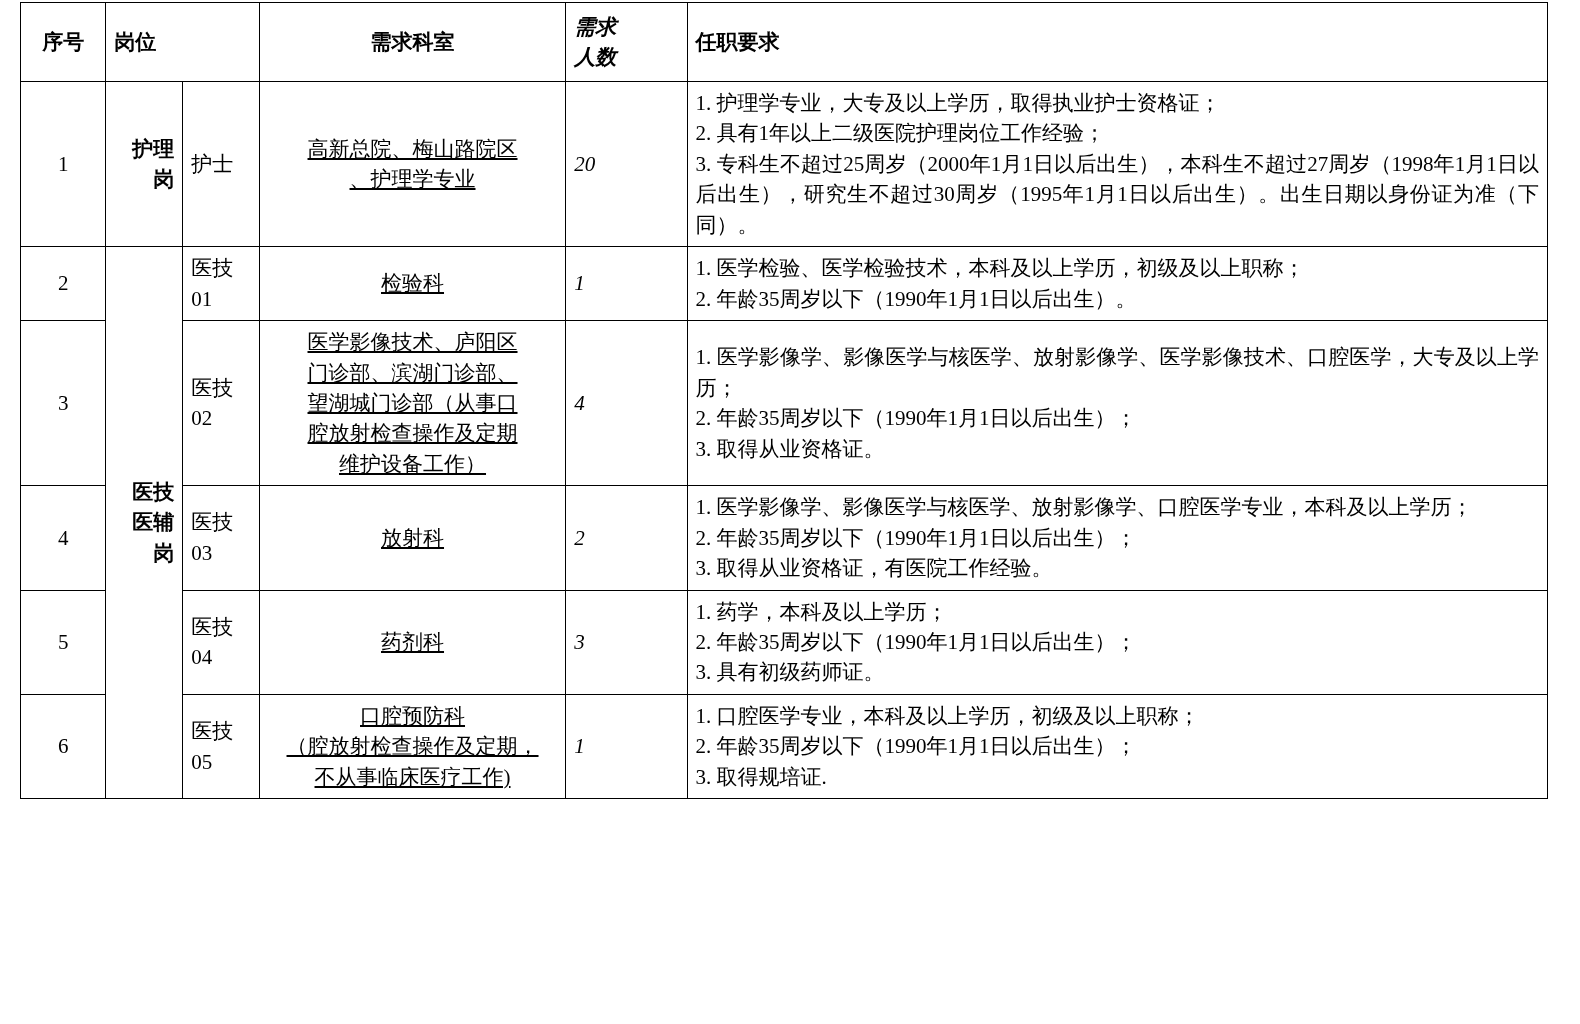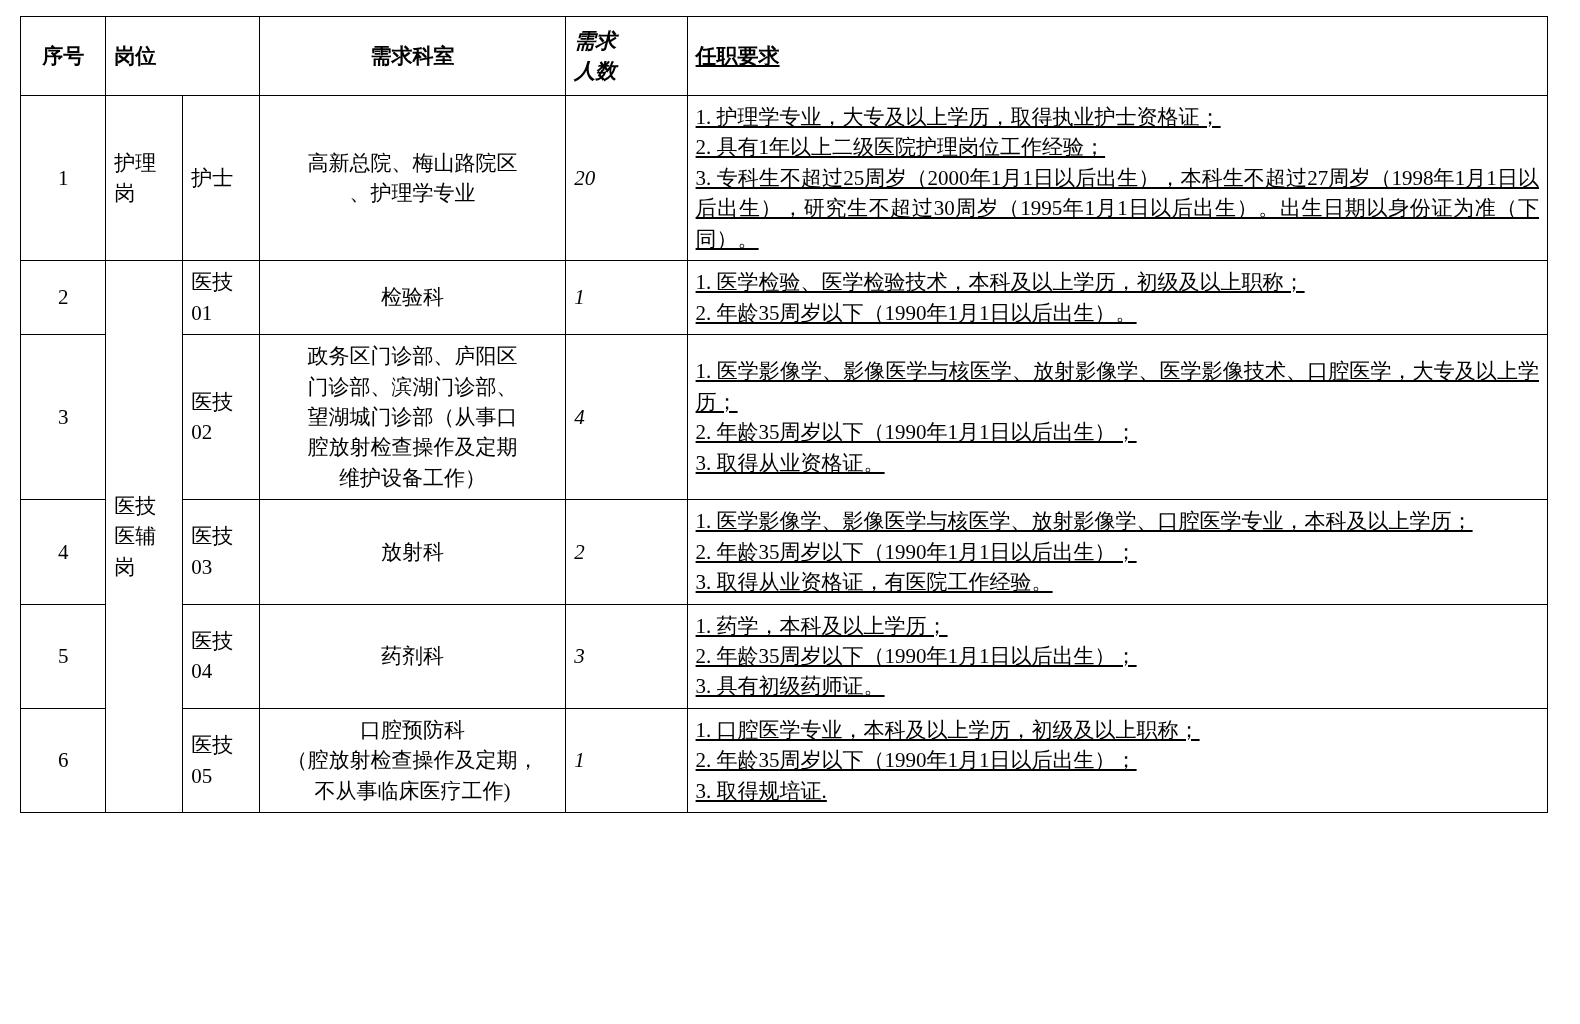--- a/index.html
+++ b/index.html
@@ -11,21 +11,21 @@
     width: 1580px;
     height: 1024px;
     font-family: "Liberation Serif", "DejaVu Serif", serif;
     color: #000000;
     overflow: hidden;
   }
   .sheet {
     width: 1580px;
     height: 784px;
     box-sizing: border-box;
-    padding: 16px 20px 0 20px;
+    padding: 2px 20px 0 20px;
   }
   table.recruit {
     border-collapse: collapse;
     table-layout: fixed;
     width: 1528px;
   }
   table.recruit td, table.recruit th {
     border: 1px solid #000000;
     vertical-align: middle;
     padding: 6px 8px;
@@ -38,33 +38,35 @@
     text-align: center;
     height: 66px;
     padding: 4px 6px;
     line-height: 1.15;
   }
   .c-no     { width: 68px;  text-align: center; }
   .c-group  { width: 92px;  text-align: center; }
   .c-post   { width: 136px; text-align: left; }
   .c-dept   { width: 288px; text-align: center; }
   .c-num    { width: 104px; text-align: left; font-style: italic; }
-  .c-req    { width: 840px; text-align: left; text-decoration: underline; }
+  .c-req    { width: 840px; text-align: left; }
   .req-line {
     display: block;
     text-align: justify;
     text-justify: inter-ideograph;
   }
   .grp {
-    text-align: left;
+    text-align: right;
     line-height: 1.5;
+    font-weight: bold;
   }
   .dept-multi {
     text-align: center;
     line-height: 1.5;
+    text-decoration: underline;
   }
 </style>
 </head>
 <body>
 
 <div class="sheet">
   <table class="recruit">
     <thead>
       <tr>
         <th class="c-no">序号</th>
@@ -109,21 +111,21 @@
         <td class="c-req">
           <span class="req-line">1. 医学检验、医学检验技术，本科及以上学历，初级及以上职称；</span>
           <span class="req-line">2. 年龄35周岁以下（1990年1月1日以后出生）。</span>
         </td>
       </tr>
 
       <tr>
         <td class="c-no">3</td>
         <td class="c-post">医技02</td>
         <td class="c-dept dept-multi">
-          <div>政务区门诊部、庐阳区</div>
+          <div>医学影像技术、庐阳区</div>
           <div>门诊部、滨湖门诊部、</div>
           <div>望湖城门诊部（从事口</div>
           <div>腔放射检查操作及定期</div>
           <div>维护设备工作）</div>
         </td>
         <td class="c-num">4</td>
         <td class="c-req">
           <span class="req-line">1. 医学影像学、影像医学与核医学、放射影像学、医学影像技术、口腔医学，大专及以上学历；</span>
           <span class="req-line">2. 年龄35周岁以下（1990年1月1日以后出生）；</span>
           <span class="req-line">3. 取得从业资格证。</span>

